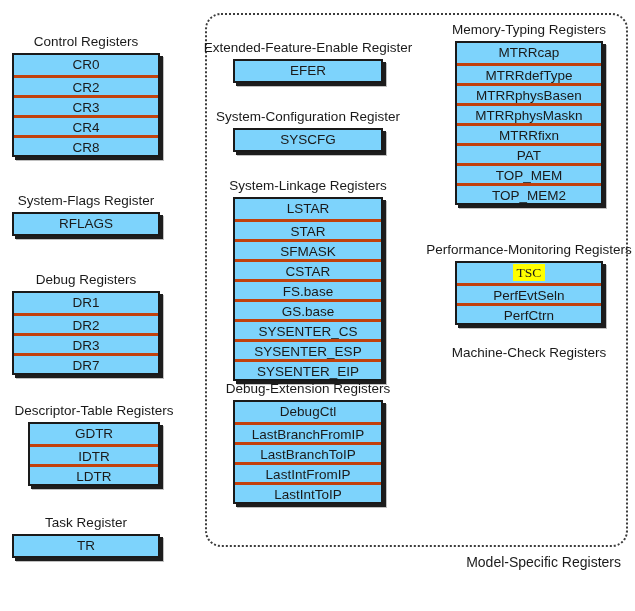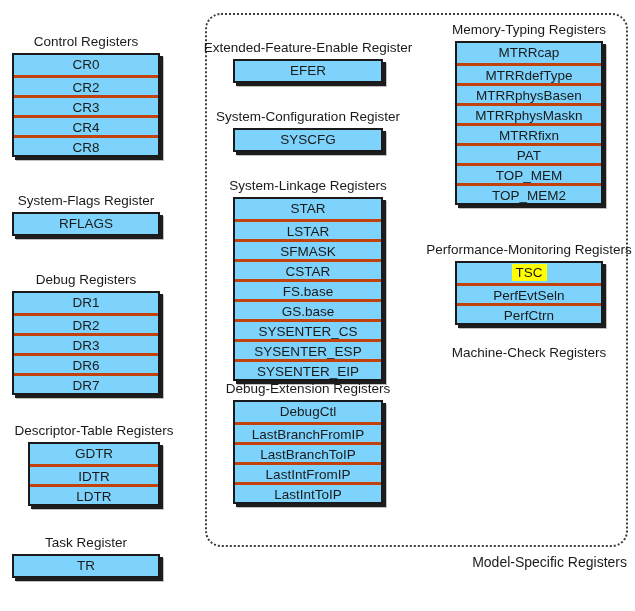--- a/index.html
+++ b/index.html
@@ -39,33 +39,34 @@
     text-align: center; font-size: 13.5px;
     border-top: 3px solid #c2410c;
     white-space: nowrap;
   }
   .reg-row:first-child { border-top: none; }
 
   .hl {
     display: inline-block;
     padding: 0 4px;
     line-height: 17px;
+    font-family: Liberation Serif, serif;
   }
 
   #msr-dashed-box {
     position: absolute;
     left: 205px; top: 13px;
     width: 423px; height: 534px;
     border: 2px dotted #3c3c3c;
     border-radius: 16px;
     pointer-events: none;
   }
   #msr-label {
     position: absolute;
-    top: 554px; right: 8px;
+    top: 554px; right: 14px;
     font-size: 14px; line-height: 17px;
     white-space: nowrap;
   }
 </style>
 </head>
 <body>
 
 <div id="msr-dashed-box"></div>
 
 <div class="col" id="col-left">
@@ -84,21 +85,20 @@
       <div class="reg-box">
         <div class="reg-row">RFLAGS</div>
       </div>
     </div>
     <div class="group">
       <div class="group-title">Debug Registers</div>
       <div class="reg-box">
         <div class="reg-row">DR1</div>
         <div class="reg-row">DR2</div>
         <div class="reg-row">DR3</div>
-        <div class="reg-row">DR6</div>
         <div class="reg-row">DR7</div>
       </div>
     </div>
     <div class="group">
       <div class="group-title">Descriptor-Table Registers</div>
       <div class="reg-box">
         <div class="reg-row">GDTR</div>
         <div class="reg-row">IDTR</div>
         <div class="reg-row">LDTR</div>
       </div>
@@ -119,22 +119,22 @@
     </div>
     <div class="group">
       <div class="group-title">System-Configuration Register</div>
       <div class="reg-box">
         <div class="reg-row">SYSCFG</div>
       </div>
     </div>
     <div class="group">
       <div class="group-title">System-Linkage Registers</div>
       <div class="reg-box">
+        <div class="reg-row">LSTAR</div>
         <div class="reg-row">STAR</div>
-        <div class="reg-row">LSTAR</div>
         <div class="reg-row">SFMASK</div>
         <div class="reg-row">CSTAR</div>
         <div class="reg-row">FS.base</div>
         <div class="reg-row">GS.base</div>
         <div class="reg-row">SYSENTER_CS</div>
         <div class="reg-row">SYSENTER_ESP</div>
         <div class="reg-row">SYSENTER_EIP</div>
       </div>
     </div>
     <div class="group">

